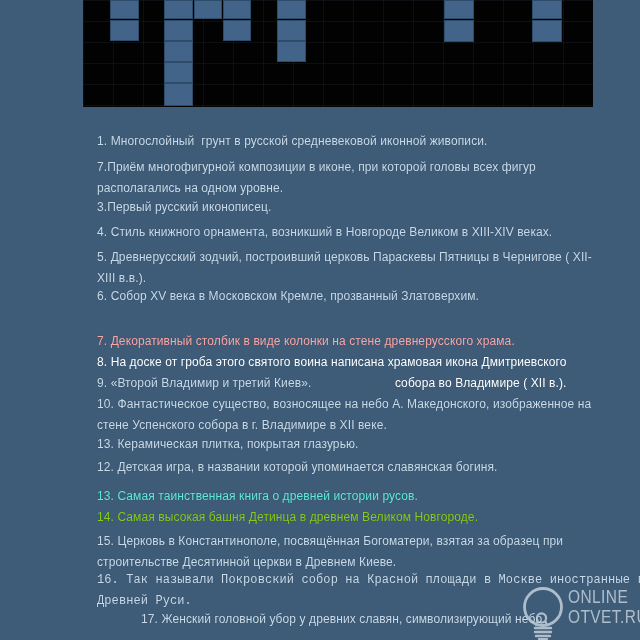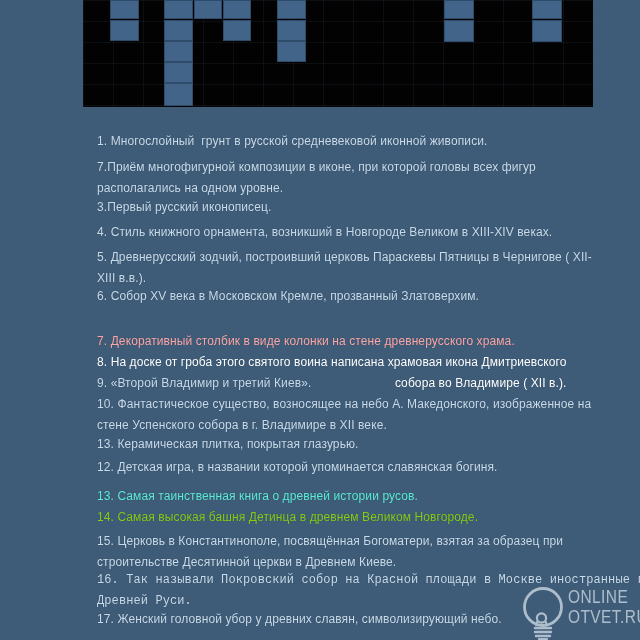--- a/index.html
+++ b/index.html
@@ -94,21 +94,21 @@
       <div class="clue" style="top: 394px; color: rgb(201, 218, 232);">10. Фантастическое существо, возносящее на небо А. Македонского, изображенное на
 стене Успенского собора в г. Владимире в XII веке.</div>
       <div class="clue" style="top: 434px; color: rgb(201, 218, 232);">13. Керамическая плитка, покрытая глазурью.</div>
       <div class="clue" style="top: 457px; color: rgb(201, 218, 232);">12. Детская игра, в названии которой упоминается славянская богиня.</div>
       <div class="clue" style="top: 486px; color: #5eead4;">13. Самая таинственная книга о древней истории русов.</div>
       <div class="clue" style="top: 507px; color: #84cc16;">14. Самая высокая башня Детинца в древнем Великом Новгороде.</div>
       <div class="clue" style="top: 531px; color: rgb(201, 218, 232);">15. Церковь в Константинополе, посвящённая Богоматери, взятая за образец при
 строительстве Десятинной церкви в Древнем Киеве.</div>
       <div class="clue" style="top: 570px; color: rgb(201, 218, 232); font-family: Liberation Mono, monospace;">16. Так называли Покровский собор на Красной площади в Москве иностранные гости
 Древней Руси.</div>
-      <div class="clue" style="top: 609px; color: rgb(201, 218, 232);">17. Женский головной убор у древних славян, символизирующий небо.</div>
+      <div class="clue" style="top: 609px; color: rgb(201, 218, 232); margin-left: 44px;">17. Женский головной убор у древних славян, символизирующий небо.</div>
     </div>
 
   <div class="watermark">
     <svg class="wm-bulb" width="46" height="56" viewBox="0 0 46 56" fill="none">
       <circle cx="21" cy="23" r="18.5" stroke="#c6d3de" stroke-width="2.8"></circle>
       <circle cx="19.5" cy="34" r="4.6" stroke="#c6d3de" stroke-width="2.2"></circle>
       <path d="M15.5 37 L14 42 M23.5 37 L25 42" stroke="#c6d3de" stroke-width="2.2"></path>
       <path d="M13 44 H29" stroke="#c6d3de" stroke-width="2.4" stroke-linecap="round"></path>
       <path d="M13 48 H29" stroke="#c6d3de" stroke-width="2.4" stroke-linecap="round"></path>
       <path d="M14 52 H28" stroke="#c6d3de" stroke-width="2.4" stroke-linecap="round"></path>

